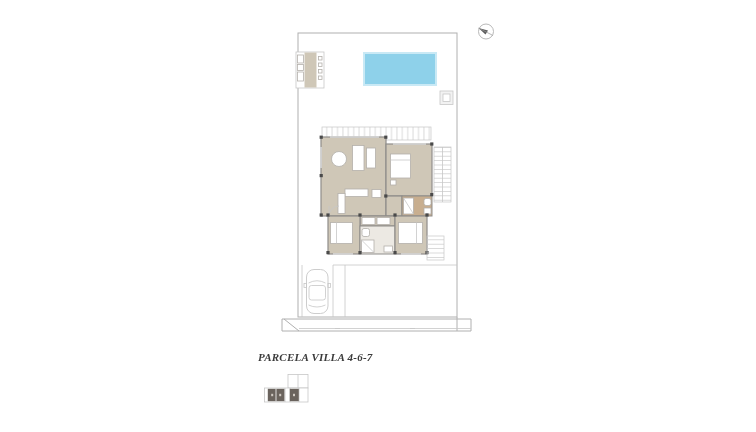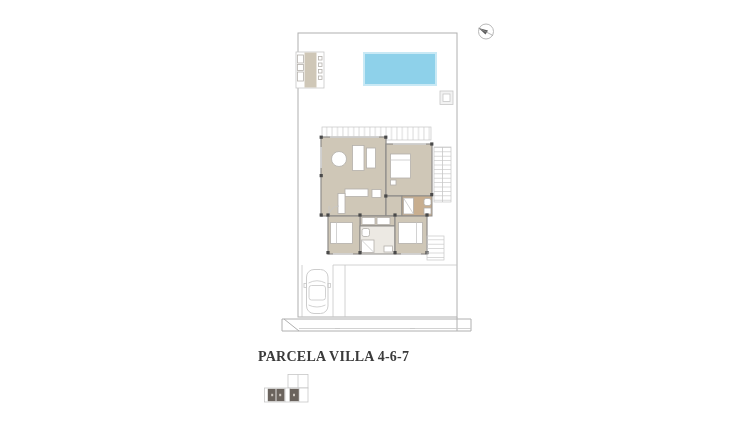--- a/index.html
+++ b/index.html
@@ -28,26 +28,27 @@
   .hatch-line { stroke: var(--line-light,#c9c9c9); stroke-width: 0.7; }
   .kp { fill: #ffffff; stroke: var(--line-light,#c9c9c9); stroke-width: 0.8; }
   .hl { fill: var(--highlight,#6a635d); stroke: none; }
   .kp-mark { fill: #cfc9c2; stroke: none; }
   .needle { fill: #5c5c5c; stroke: none; }
 
   .plan-title {
     position: absolute;
     left: 258px;
     top: 352px;
-    font-size: 14px;
+    font-size: 11px;
     line-height: 10px;
     font-weight: bold;
     letter-spacing: 0.25px;
     color: var(--text,#3b3b3b);
     white-space: nowrap;
+    font-style: italic;
   }
 </style>
 </head>
 <body style="background: rgb(255, 255, 255);">
 
 <div class="stage">
 <svg width="756" height="432" viewBox="0 0 756 432">
   <defs>
     <pattern id="pv" width="5.4" height="14" patternUnits="userSpaceOnUse">
       <path d="M2.7 0 V14" class="hatch-line"></path>

